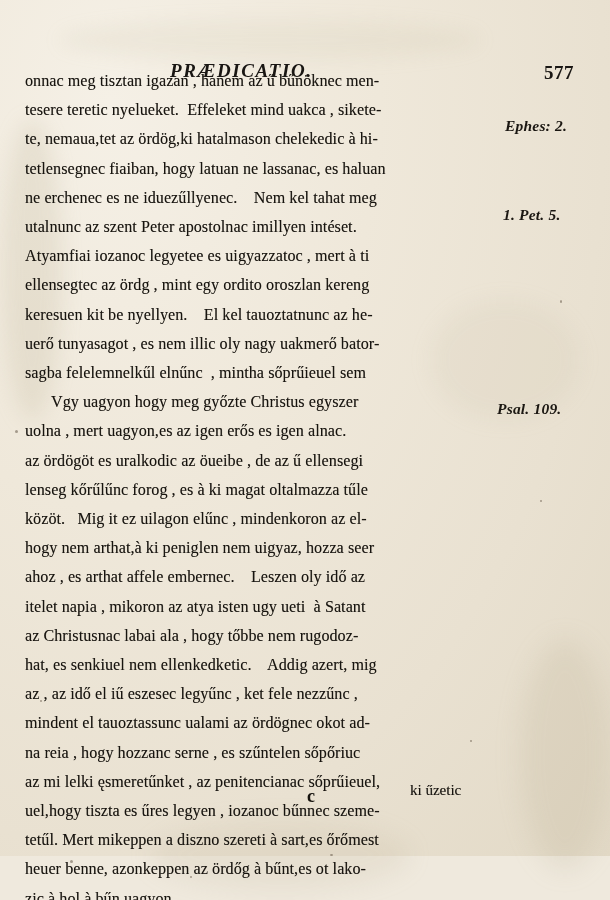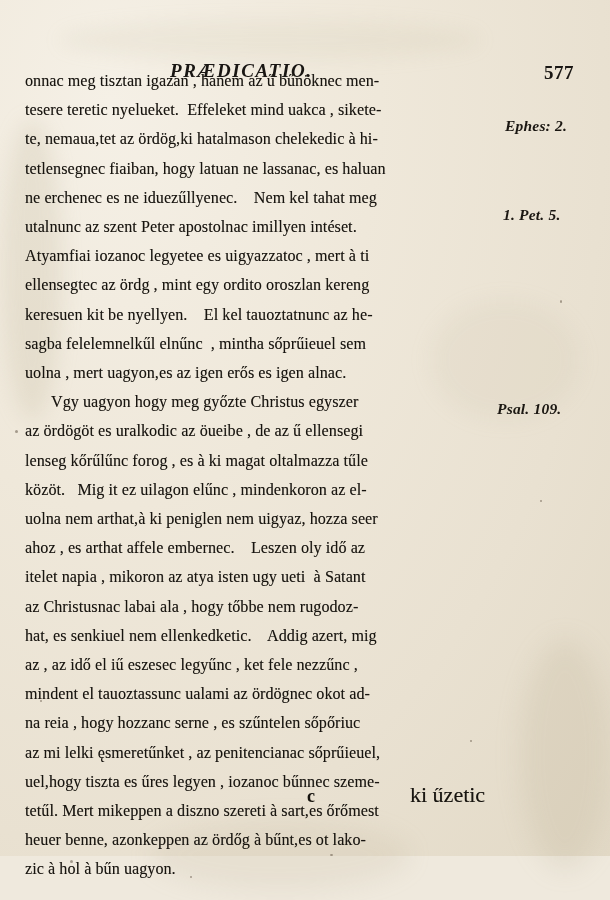--- a/index.html
+++ b/index.html
@@ -104,21 +104,21 @@
     left: 282px;
     top: 0;
     font-size: 18px;
     font-weight: bold;
     color: #17140f;
   }
   .catchword {
     position: absolute;
     left: 385px;
     top: -4px;
-    font-size: 22px;
+    font-size: 15px;
     color: #17140f;
     white-space: pre;
     text-shadow: 0.25px 0 0 rgba(25,20,15,0.40);
   }
 
   
   .speck {
     position: absolute;
     background: rgba(70,58,42,0.45);
     border-radius: 50%;
@@ -143,28 +143,29 @@
   <div class="textblock">
     <div class="line">onnac meg tisztan igazan , hanem az ű bűnöknec men-</div>
     <div class="line">tesere teretic nyelueket.  Effeleket mind uakca , sikete-</div>
     <div class="line">te, nemaua,tet az ördög,ki hatalmason chelekedic à hi-</div>
     <div class="line">tetlensegnec fiaiban, hogy latuan ne lassanac, es haluan</div>
     <div class="line">ne erchenec es ne iduezűllyenec.    Nem kel tahat meg</div>
     <div class="line">utalnunc az szent Peter apostolnac imillyen intéset.</div>
     <div class="line">Atyamfiai iozanoc legyetee es uigyazzatoc , mert à ti</div>
     <div class="line">ellensegtec az ördg , mint egy ordito oroszlan kereng</div>
     <div class="line">keresuen kit be nyellyen.    El kel tauoztatnunc az he-</div>
+    <div class="line">uerő tunyasagot , es nem illic oly nagy uakmerő bator-</div>
     <div class="line">sagba felelemnelkűl elnűnc  , mintha sőprűieuel sem</div>
+    <div class="line indent">Vgy uagyon hogy meg győzte Christus egyszer</div>
+
     <div class="line">uolna , mert uagyon,es az igen erős es igen alnac.</div>
-
-    <div class="line indent">Vgy uagyon hogy meg győzte Christus egyszer</div>
     <div class="line">az ördögöt es uralkodic az öueibe , de az ű ellensegi</div>
     <div class="line">lenseg kőrűlűnc forog , es à ki magat oltalmazza tűle</div>
     <div class="line">közöt.   Mig it ez uilagon elűnc , mindenkoron az el-</div>
-    <div class="line">uolna nem arthat,à ki peniglen nem uigyaz, hozza seer</div>
+    <div class="line">hogy nem arthat,à ki peniglen nem uigyaz, hozza seer</div>
     <div class="line">ahoz , es arthat affele embernec.    Leszen oly idő az</div>
     <div class="line">itelet napia , mikoron az atya isten ugy ueti  à Satant</div>
     <div class="line">az Christusnac labai ala , hogy tőbbe nem rugodoz-</div>
     <div class="line">hat, es senkiuel nem ellenkedketic.    Addig azert, mig</div>
     <div class="line">az , az idő el iű eszesec legyűnc , ket fele nezzűnc ,</div>
     <div class="line">mindent el tauoztassunc ualami az ördögnec okot ad-</div>
     <div class="line">na reia , hogy hozzanc serne , es szűntelen sőpőriuc</div>
     <div class="line">az mi lelki ęsmeretűnket , az penitencianac sőprűieuel,</div>
     <div class="line">uel,hogy tiszta es űres legyen , iozanoc bűnnec szeme-</div>
     <div class="line">tetűl. Mert mikeppen a diszno szereti à sart,es őrőmest</div>

